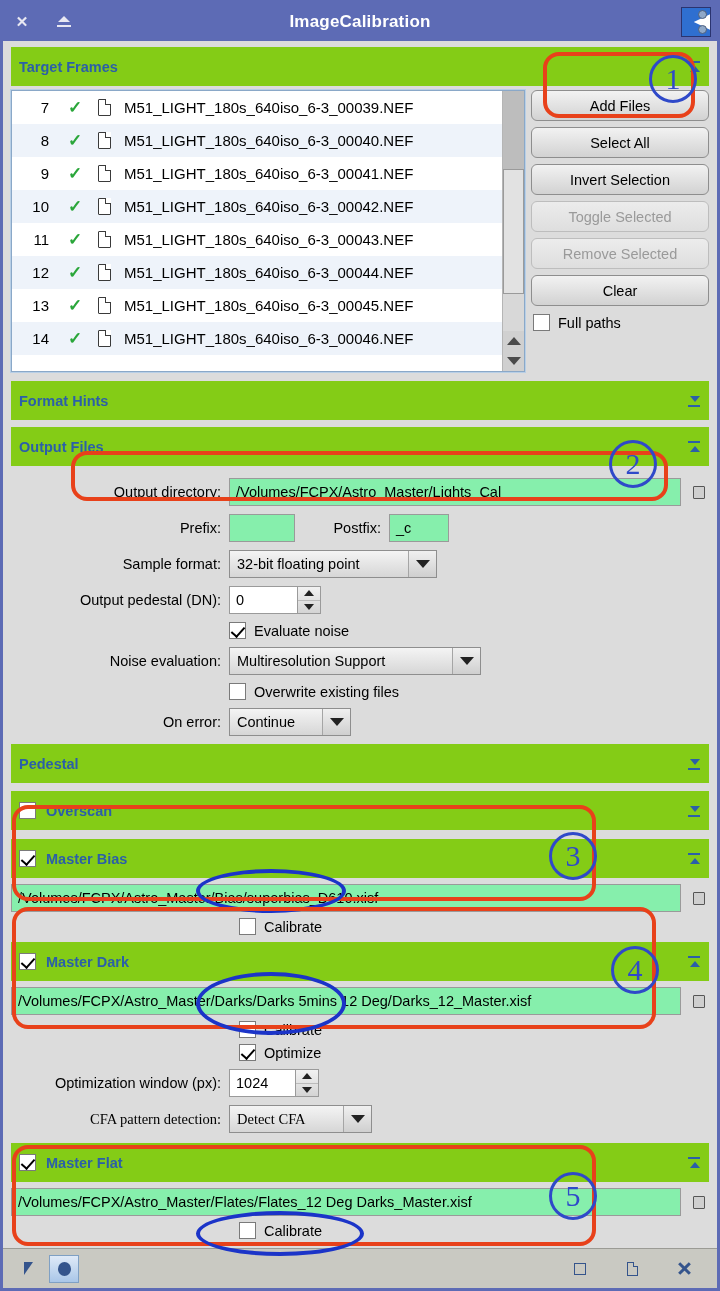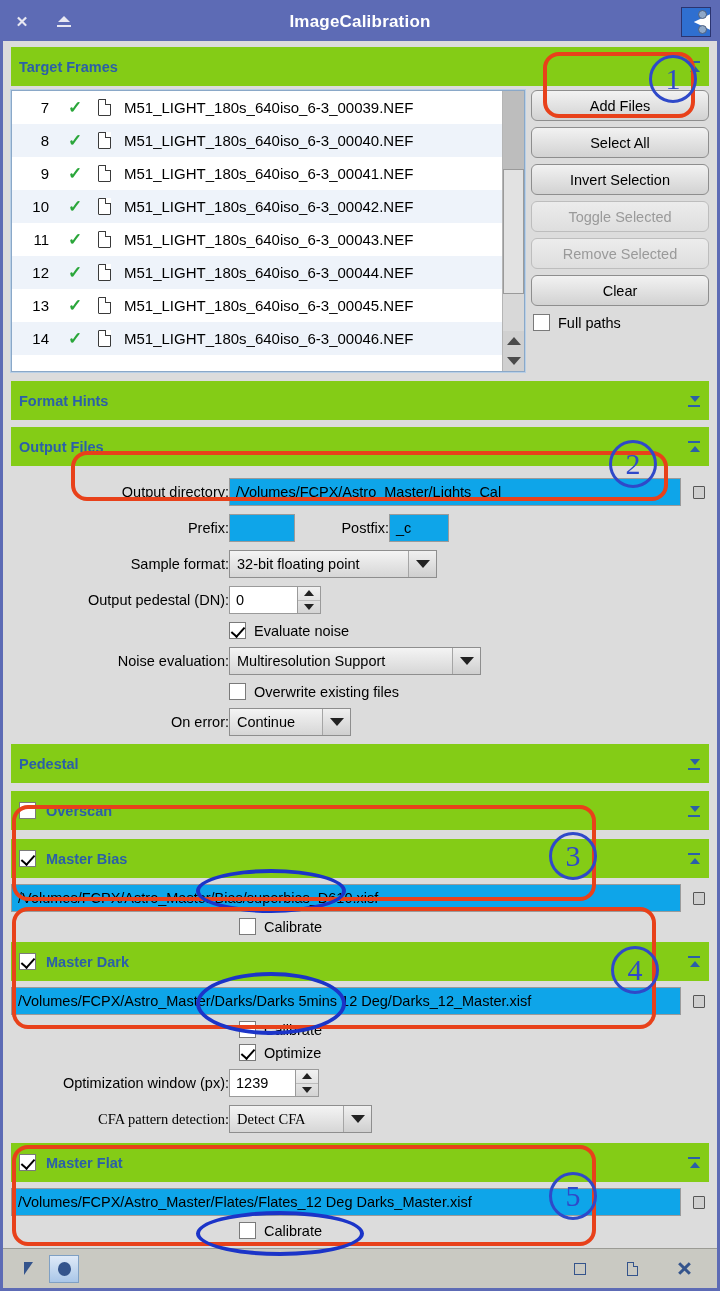--- a/index.html
+++ b/index.html
@@ -191,25 +191,25 @@
     border:1px solid #8e8e8e; border-radius:6px;
     display:flex; align-items:center; justify-content:center;
     font-size:14.5px; cursor:pointer;
   }
   .btn.disabled { color:#9a9a9a; background:linear-gradient(#ececec,#dedede); border-color:#bdbdbd; }
   #fullpaths { margin-top:2px; padding-left:2px; }
 
   
   .frm { padding:4px 0 4px 0; }
   .row { display:flex; align-items:center; margin-bottom:8px; }
-  .lbl { text-align:right; font-size:14.5px; }
+  .lbl { text-align:right; padding-right:8px; font-size:14.5px; }
   .lbl.w210 { width:218px; flex:0 0 218px; }
 
   .tfield {
-    background:#0ea5e9; border:1px solid #9a9a9a;
+    background:#86efac; border:1px solid #9a9a9a;
     height:28px; display:flex; align-items:center;
     padding:0 6px; font-size:14.5px; overflow:hidden; white-space:nowrap;
   }
   .combo {
     height:28px; background:linear-gradient(#f4f4f4,#d6d6d6);
     border:1px solid #8e8e8e; display:flex; align-items:center;
     padding-left:7px; font-size:14.5px; cursor:pointer;
   }
   .combo .cval { flex:1 1 auto; white-space:nowrap; }
   .combo .carrow {
@@ -566,21 +566,21 @@
     </div>
     <div class="cb-row indent-cb">
       <span class="cb checked"></span>
       <span class="cb-label">Optimize</span>
     </div>
 
     <div class="frm" style="padding-top:2px;">
       <div class="row">
         <span class="lbl w210">Optimization window (px):</span>
         <span class="spin">
-          <span class="sv" style="width:66px;">1239</span>
+          <span class="sv" style="width:66px;">1024</span>
           <span class="sbt">
             <span>
                 <i class="mini-up"></i>
               </span>
             <span>
                 <i class="mini-dn"></i>
               </span>
           </span>
         </span>
       </div>

